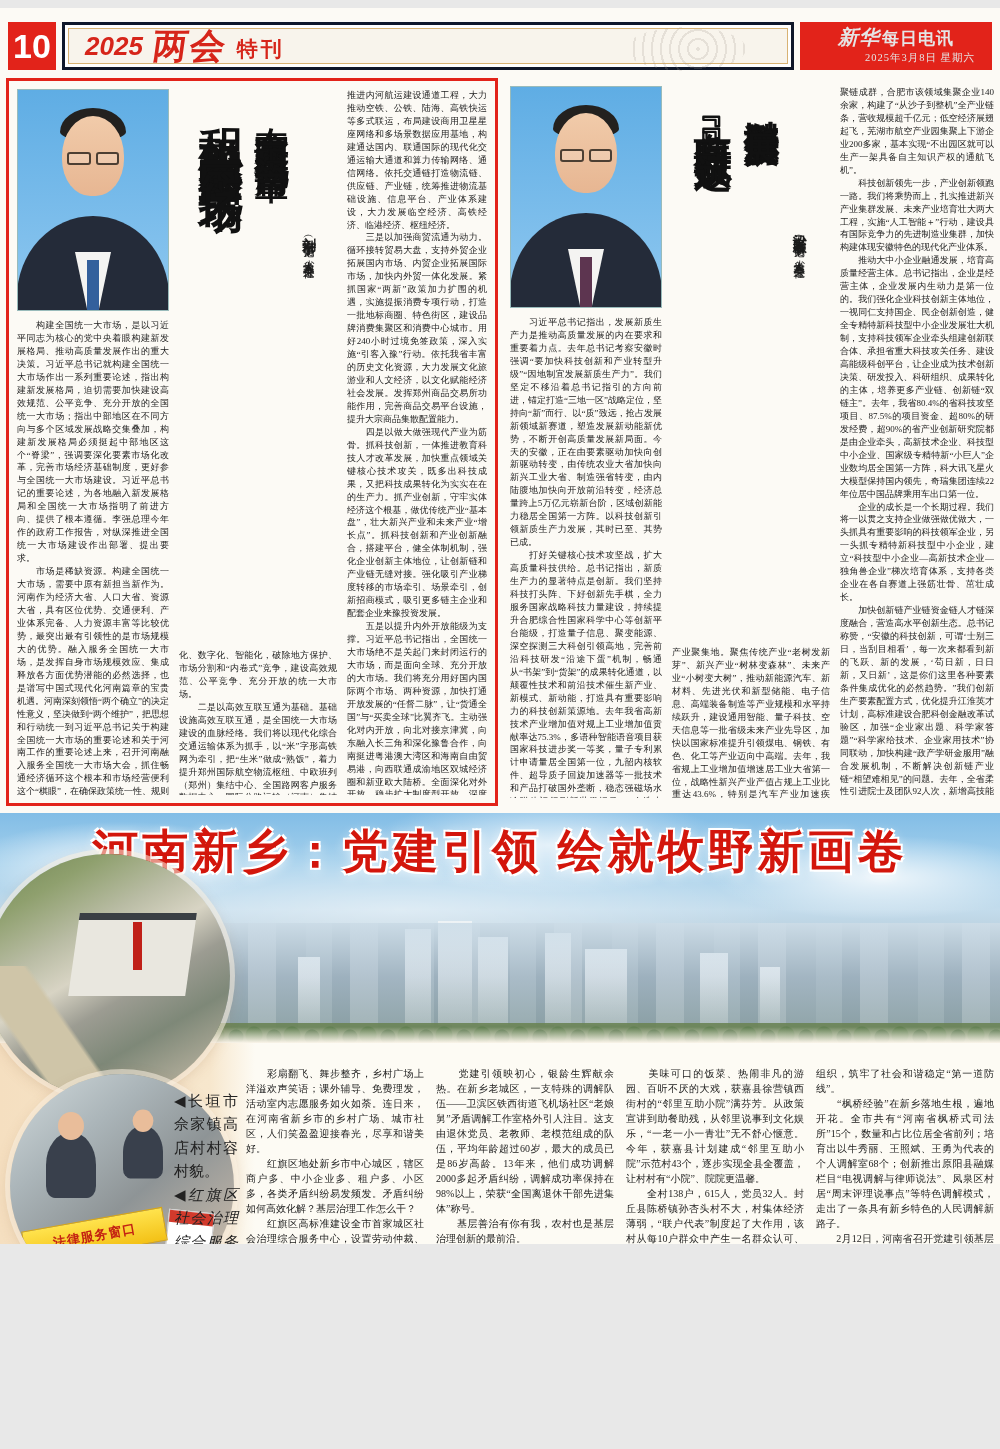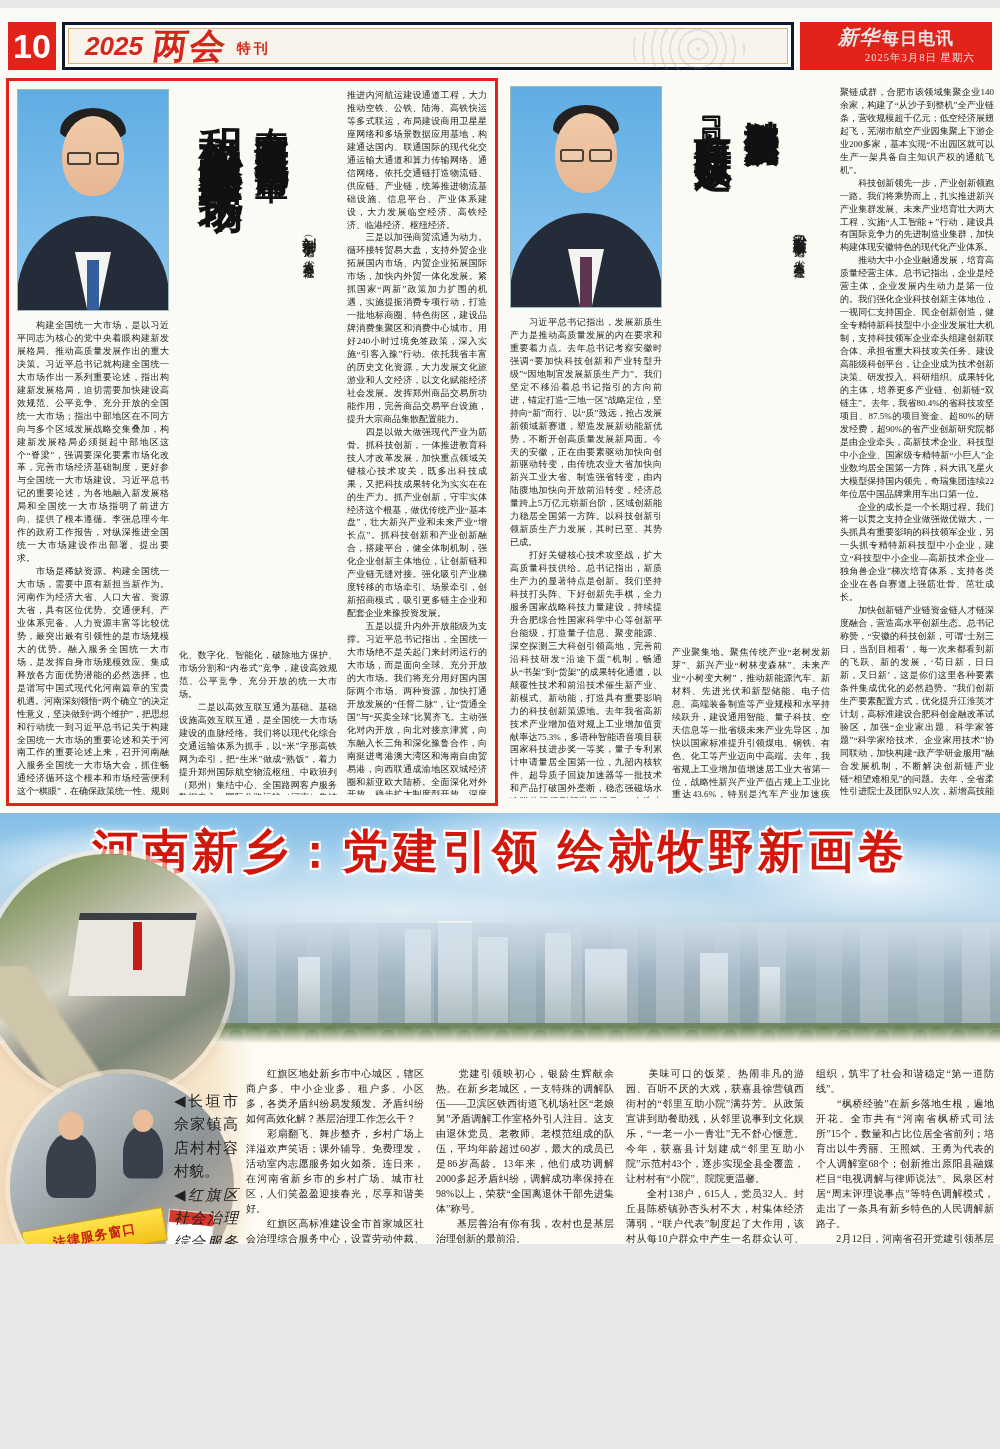--- a/index.html
+++ b/index.html
@@ -11,21 +11,21 @@
   
   .page-num { position:absolute; left:8px; top:14px; width:48px; height:48px; background:#e2231a;
               color:#fff; font-size:34px; font-weight:bold; display:flex; align-items:center;
               justify-content:center; font-family:"Liberation Sans",sans-serif; }
   .edition-bar { position:absolute; left:62px; top:14px; width:732px; height:48px; background:#f8f4ec;
                  border:3px solid #0f172a; box-shadow:inset 0 0 0 3px #fff, inset 0 0 0 4px #d8b273;
                  display:flex; align-items:center; padding-left:20px; gap:10px; }
   .ed-year { color:#d6251a; font-size:26px; font-weight:bold; font-style:italic;
              font-family:"Liberation Sans",sans-serif; }
   .ed-title { color:#d6251a; font-size:35px; font-weight:bold; transform:skewX(-8deg); letter-spacing:2px; }
-  .ed-suffix { color:#d6251a; font-size:14px; font-weight:bold; letter-spacing:3px; margin-top:6px; }
+  .ed-suffix { color:#d6251a; font-size:21px; font-weight:bold; letter-spacing:3px; margin-top:6px; }
   .watermark { position:absolute; right:45px; top:2px; width:120px; height:44px; border-radius:50%;
                background:repeating-radial-gradient(circle at 60% 50%, rgba(160,150,140,.30) 0 2px, transparent 2px 9px);
                opacity:.7; }
   .masthead { position:absolute; left:800px; top:14px; width:192px; height:48px; background:#e2231a;
               color:#e5e5e5; text-align:center; padding-top:3px; }
   .masthead-name { font-size:17px; font-weight:bold; letter-spacing:1px; line-height:1.2; }
   .masthead-name .script { font-style:italic; font-size:20px; margin-right:2px; }
   .masthead-date { font-size:10.5px; margin-top:2px; letter-spacing:1px;padding-left:48px; }
 
   
@@ -302,22 +302,22 @@
     <div class="drum drum2"></div>
     <div class="drum drum3"></div>
   </div>
 
   <div class="caption cap1">◀长垣市佘家镇高店村村容村貌。</div>
   <div class="caption cap2">◀红旗区社会治理综合服务中心。</div>
   <div class="caption cap3">▼获嘉县中和镇北街村召开“3533”党群代表议事会。</div>
   <div class="caption cap4">◀新乡县鼓舞大赛在翟坡镇开幕。</div>
 
   <div class="bcol bc1">
+      <p>　　彩扇翻飞、舞步整齐，乡村广场上洋溢欢声笑语；课外辅导、免费理发，活动室内志愿服务如火如荼。连日来，在河南省新乡市的乡村广场、城市社区，人们笑盈盈迎接春光，尽享和谐美好。</p>
       <p>　　红旗区地处新乡市中心城区，辖区商户多、中小企业多、租户多、小区多，各类矛盾纠纷易发频发。矛盾纠纷如何高效化解？基层治理工作怎么干？</p>
-      <p>　　彩扇翻飞、舞步整齐，乡村广场上洋溢欢声笑语；课外辅导、免费理发，活动室内志愿服务如火如荼。连日来，在河南省新乡市的乡村广场、城市社区，人们笑盈盈迎接春光，尽享和谐美好。</p>
       <p>　　红旗区高标准建设全市首家城区社会治理综合服务中心，设置劳动仲裁、诉前调解等5大功能区块，由12家单位常驻办公，10家单位轮驻接待，为来访群众提供调解、援助、仲裁、信访等20多项服务事项，让群众到这里能够“有话好好说，有事好商量”。</p>
     </div>
   <div class="bcol bc2">
       <p>　　党建引领映初心，银龄生辉献余热。在新乡老城区，一支特殊的调解队伍——卫滨区铁西街道飞机场社区“老娘舅”矛盾调解工作室格外引人注目。这支由退休党员、老教师、老模范组成的队伍，平均年龄超过60岁，最大的成员已是86岁高龄。13年来，他们成功调解2000多起矛盾纠纷，调解成功率保持在98%以上，荣获“全国离退休干部先进集体”称号。</p>
       <p>　　基层善治有你有我，农村也是基层治理创新的最前沿。</p>
       <p>　　如何做到组织有号召、党员有行动、群众齐上阵？在获嘉县，“3533”党群代表议事制度是在河南省“四议两公开”工作法基础上的一个创新。“3533”制度，从流程、人员、职责等方面为村级议事制定“操作指南”，确保村内大事小情公开透明，实现了“群众事、群众议、群众定”。在农田基础设施大会战、“三通一规”等活动中，党员干部带头示范，群众自发参与，累计腾退集体土地8万余平方米，形成了共建共治共享的良好局面。</p>
     </div>
   <div class="bcol bc3">
       <p>　　美味可口的饭菜、热闹非凡的游园、百听不厌的大戏，获嘉县徐营镇西街村的“邻里互助小院”满芬芳。从政策宣讲到助餐助残，从邻里说事到文化娱乐，“一老一小一青壮”无不舒心惬意。今年，获嘉县计划建成“邻里互助小院”示范村43个，逐步实现全县全覆盖，让村村有“小院”、院院更温馨。</p>
       <p>　　全村138户，615人，党员32人。封丘县陈桥镇孙杏头村不大，村集体经济薄弱，“联户代表”制度起了大作用，该村从每10户群众中产生一名群众认可、村两委满意的十联户代表，每名代表负责联系10至14户群众，群众反映的问题事事有着落、件件有回音。这一制度助力该村连续29年零信访、零事故、零案件，成功创建河南省“五星党支部”。</p>

